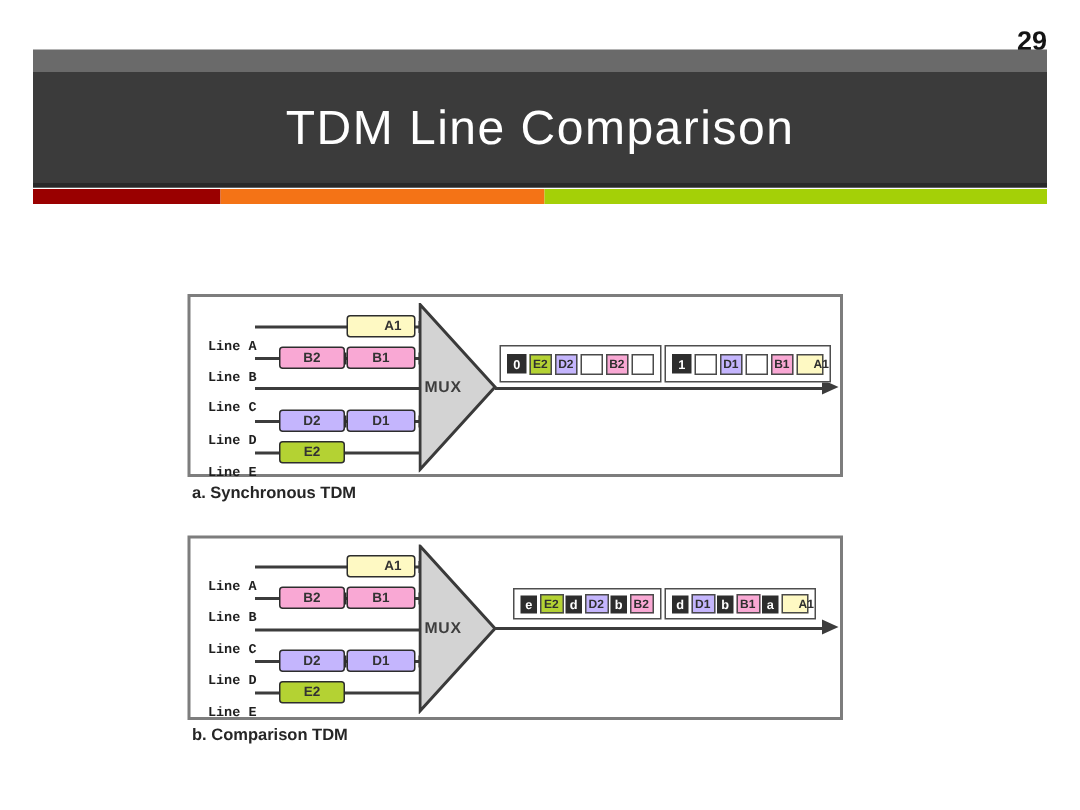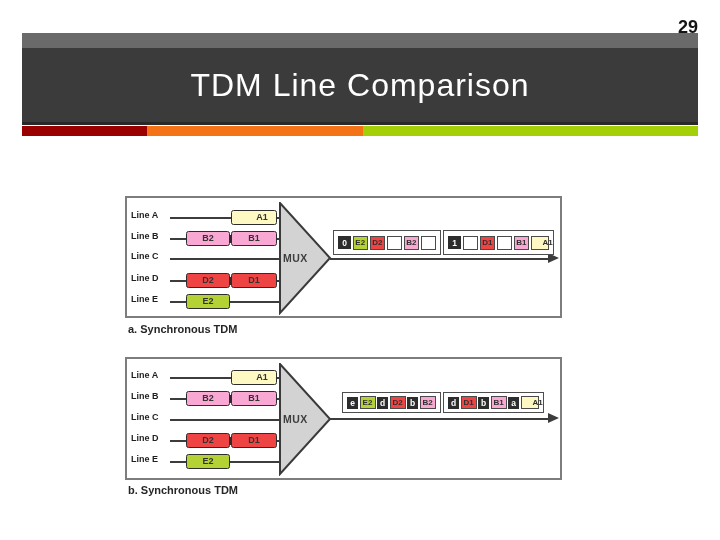--- a/index.html
+++ b/index.html
@@ -15,22 +15,22 @@
   .accent{top:126px;height:10px;}
   #accent-red{left:22px;width:125px;background:#9a0000;}
   #accent-orange{left:147px;width:216px;background:#f47316;}
   #accent-green{left:363px;width:335px;background:#a4d007;}
   
   .figure{position:absolute;left:125px;width:437px;border:2px solid #7d7d7d;
     background:#ffffff;box-sizing:border-box;}
   #figure-a{top:196px;height:122px;}
   #figure-b{top:357px;height:123px;}
   .row{position:absolute;left:0;width:433px;height:16px;}
-  .lbl{position:absolute;left:4px;width:40px;top:0;font-size:9px;font-weight:bold;
-    color:#1f1f1f;white-space:nowrap;}
+  .lbl{position:absolute;left:4px;width:40px;top:16px;font-size:9px;font-weight:bold;
+    color:#1f1f1f;text-align:right;white-space:nowrap;font-family:Liberation Mono, monospace;}
   .sig{position:absolute;left:43px;width:111px;top:7px;height:1.6px;background:#3c3c3c;}
   .pktbox{position:absolute;top:0;height:14.5px;border:1.5px solid #2d2d2d;
     border-radius:2.5px;box-sizing:border-box;display:flex;align-items:center;
     justify-content:center;font-size:9px;font-weight:bold;color:#333333;}
   .pos1{left:59px;width:44px;}
   .pos2{left:104px;width:46px;}
   .tick{position:absolute;width:1.6px;height:8px;top:4px;background:#2d2d2d;}
   .tick.mid{left:102.5px;}
   .tick.end{left:151.5px;}
   .mux-svg{position:absolute;left:152px;top:4px;}
@@ -44,21 +44,21 @@
   .slot{display:flex;align-items:center;justify-content:center;font-weight:bold;
     box-sizing:border-box;flex:none;}
   .sync .slot.addr{width:13px;height:13px;background:#2d2d2d;color:#ffffff;font-size:8.5px;}
   .sync .slot.data,.sync .slot.empty{width:15.5px;height:14px;border:1px solid #4a4a4a;
     font-size:8px;color:#2f2f2f;}
   .stat .slot.addr{width:11px;height:12px;background:#2d2d2d;color:#ffffff;font-size:8.5px;}
   .stat .slot.data{width:16px;height:13px;border:1px solid #4a4a4a;font-size:8px;color:#2f2f2f;}
   .slot.empty{background:#ffffff;}
   .pktbox[data-color="blue"],.slot[data-color="blue"]{background:#fef9c3;padding-left:16px;}
   .pktbox[data-color="yellow"],.slot[data-color="yellow"]{background:#f9a8d4;}
-  .pktbox[data-color="pink"],.slot[data-color="pink"]{background:#ef4444;}
+  .pktbox[data-color="pink"],.slot[data-color="pink"]{background:#c4b5fd;}
   .pktbox[data-color="green"],.slot[data-color="green"]{background:#b4d233;}
   .caption{position:absolute;left:128px;font-size:11px;font-weight:bold;color:#262626;}
   #caption-a{top:323px;}
   #caption-b{top:484px;}
 </style>
 </head>
 <body>
 
 <div class="abs" id="page-number">29</div>
 <div class="abs" id="gray-bar"></div>
@@ -192,13 +192,13 @@
 
   <div class="frame" style="left:316px;top:33px;height:21px">
     <div class="slot addr">d</div>
     <div class="slot data" data-color="pink">D1</div>
     <div class="slot addr">b</div>
     <div class="slot data" data-color="yellow">B1</div>
     <div class="slot addr">a</div>
     <div class="slot data" data-color="blue">A1</div>
   </div>
 </div>
-<div class="caption" id="caption-b">b. Synchronous TDM</div>
+<div class="caption" id="caption-b">b. Comparison TDM</div>
 
 </body></html>

